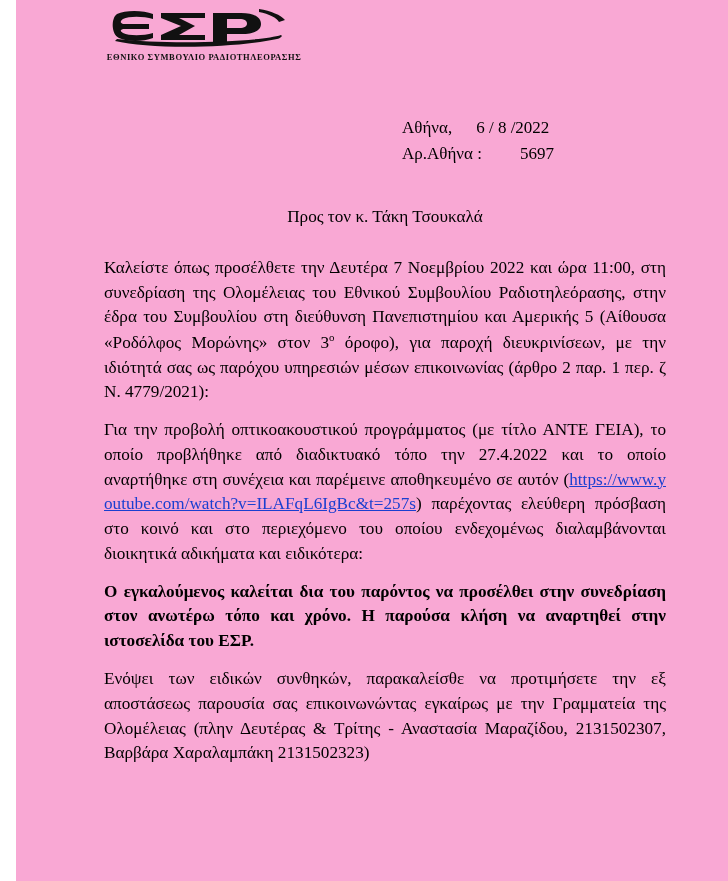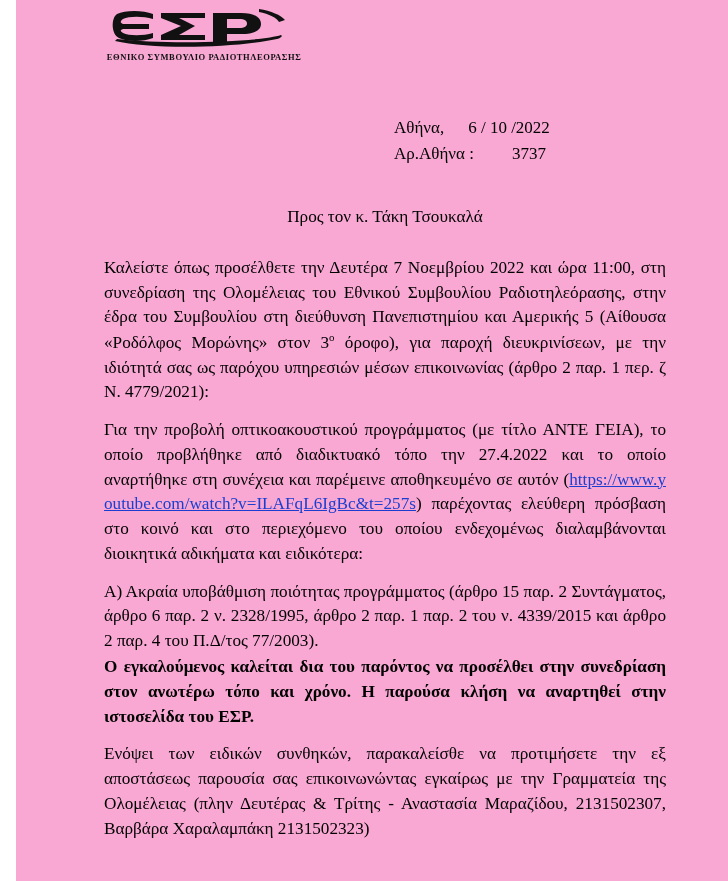--- a/index.html
+++ b/index.html
@@ -43,21 +43,21 @@
     font-weight: bold;
     font-size: 8.5px;
     letter-spacing: 0.6px;
     color: #111;
     white-space: nowrap;
   }
 
   
   .datebox {
     position: absolute;
-    right: 60px;
+    right: 52px;
     top: 118px;
     width: 290px;
     font-size: 17px;
   }
   .datebox .row {
     display: flex;
     align-items: baseline;
     margin-bottom: 6px;
     white-space: nowrap;
   }
@@ -123,37 +123,36 @@
           <path d="M150 4 C 160 6, 168 10, 170 14 L 176 12 C 172 7, 162 3, 150 1 Z"></path>
         </g>
       </svg>
     </div>
     <div class="letterhead-sub">ΕΘΝΙΚΟ ΣΥΜΒΟΥΛΙΟ ΡΑΔΙΟΤΗΛΕΟΡΑΣΗΣ</div>
   </div>
 
   <div class="datebox">
     <div class="row">
       <span class="lbl">Αθήνα,</span>
-      <span class="val">6 / 10 /2022</span>
+      <span class="val">6 / 8 /2022</span>
     </div>
     <div class="row protocol">
       <span class="lbl">Αρ.Αθήνα :</span>
-      <span class="val">3737</span>
+      <span class="val">5697</span>
     </div>
   </div>
 
   <div class="body-text">
 
     <p class="recipient">Προς τον κ. Τάκη Τσουκαλά</p>
 
     <p class="para"><span>Καλείστε όπως προσέλθετε την </span><b>Δευτέρα 7 Νοεμβρίου 2022 και ώρα 11:00</b><span>, στη συνεδρίαση της Ολομέλειας του Εθνικού Συμβουλίου Ραδιοτηλεόρασης, στην έδρα του Συμβουλίου στη διεύθυνση Πανεπιστημίου και Αμερικής 5 (Αίθουσα «Ροδόλφος Μορώνης» στον 3</span><span class="sup">ο</span><span> όροφο), για παροχή διευκρινίσεων, με την ιδιότητά σας ως παρόχου υπηρεσιών μέσων επικοινωνίας (άρθρο 2 παρ. 1 περ. ζ Ν. 4779/2021):</span></p>
 
     <p class="para"><span>Για την προβολή οπτικοακουστικού προγράμματος (με τίτλο ΑΝΤΕ ΓΕΙΑ), το οποίο προβλήθηκε από διαδικτυακό τόπο την 27.4.2022 και το οποίο αναρτήθηκε στη συνέχεια και παρέμεινε αποθηκευμένο σε αυτόν (</span><a class="url" href="#">https://www.youtube.com/watch?v=ILAFqL6IgBc&amp;t=257s</a><span>) παρέχοντας ελεύθερη πρόσβαση στο κοινό και στο περιεχόμενο του οποίου ενδεχομένως διαλαμβάνονται διοικητικά αδικήματα και ειδικότερα:</span></p>
 
-    <p class="tight"><b>Α) </b><b>Ακραία υποβάθμιση ποιότητας προγράμματος</b><span> (άρθρο 15 παρ. 2 Συντάγματος, άρθρο 6 παρ. 2 ν. 2328/1995, άρθρο 2 παρ. 1 παρ. 2 του ν. 4339/2015 και άρθρο 2 παρ. 4  του Π.Δ/τος 77/2003).</span></p>
 
 
 
     <p class="para blk-bold">Ο εγκαλούμενος καλείται δια του παρόντος να προσέλθει στην συνεδρίαση στον ανωτέρω τόπο και χρόνο. Η παρούσα κλήση να αναρτηθεί στην ιστοσελίδα του ΕΣΡ.</p>
 
     <p class="para">Ενόψει των ειδικών συνθηκών, παρακαλείσθε να προτιμήσετε την εξ αποστάσεως παρουσία σας επικοινωνώντας εγκαίρως με την Γραμματεία της Ολομέλειας (πλην Δευτέρας &amp; Τρίτης - Αναστασία Μαραζίδου, 2131502307, Βαρβάρα Χαραλαμπάκη 2131502323)</p>
 
   </div>
 </div>
 

